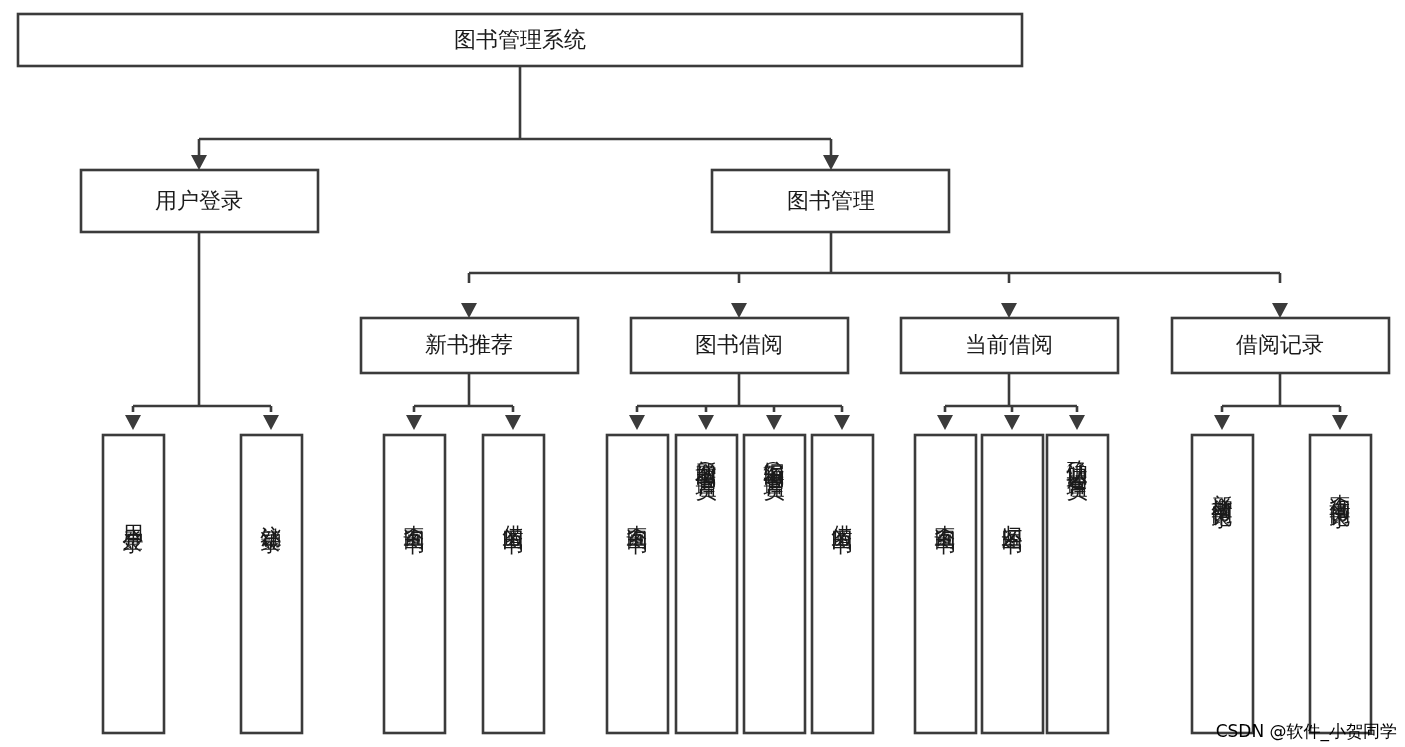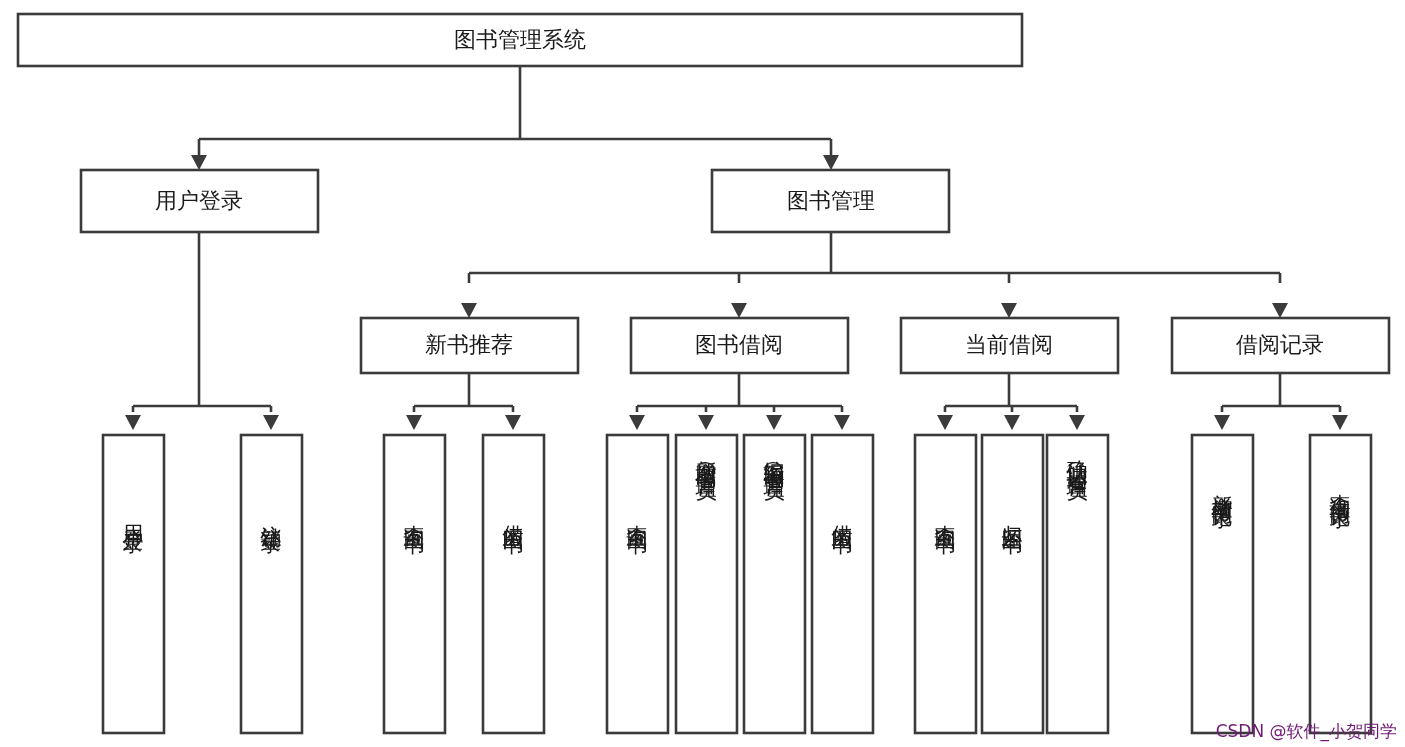--- a/index.html
+++ b/index.html
@@ -48,21 +48,21 @@
     font-size: 21px;
     font-family: "DejaVu Sans", "Liberation Sans", sans-serif;
     writing-mode: vertical-rl;
     text-orientation: upright;
     letter-spacing: 3px;
   }
   .watermark {
     position: absolute;
     right: 8px;
     bottom: 4px;
-    color: #701a75;
+    color: #000000;
     font-size: 17px;
     font-family: "DejaVu Sans", "Liberation Sans", sans-serif;
     white-space: nowrap;
     pointer-events: none;
   }
 </style>
 </head>
 <body>
 
 <svg id="diagram" viewBox="0 0 1405 747" xmlns="http://www.w3.org/2000/svg">

